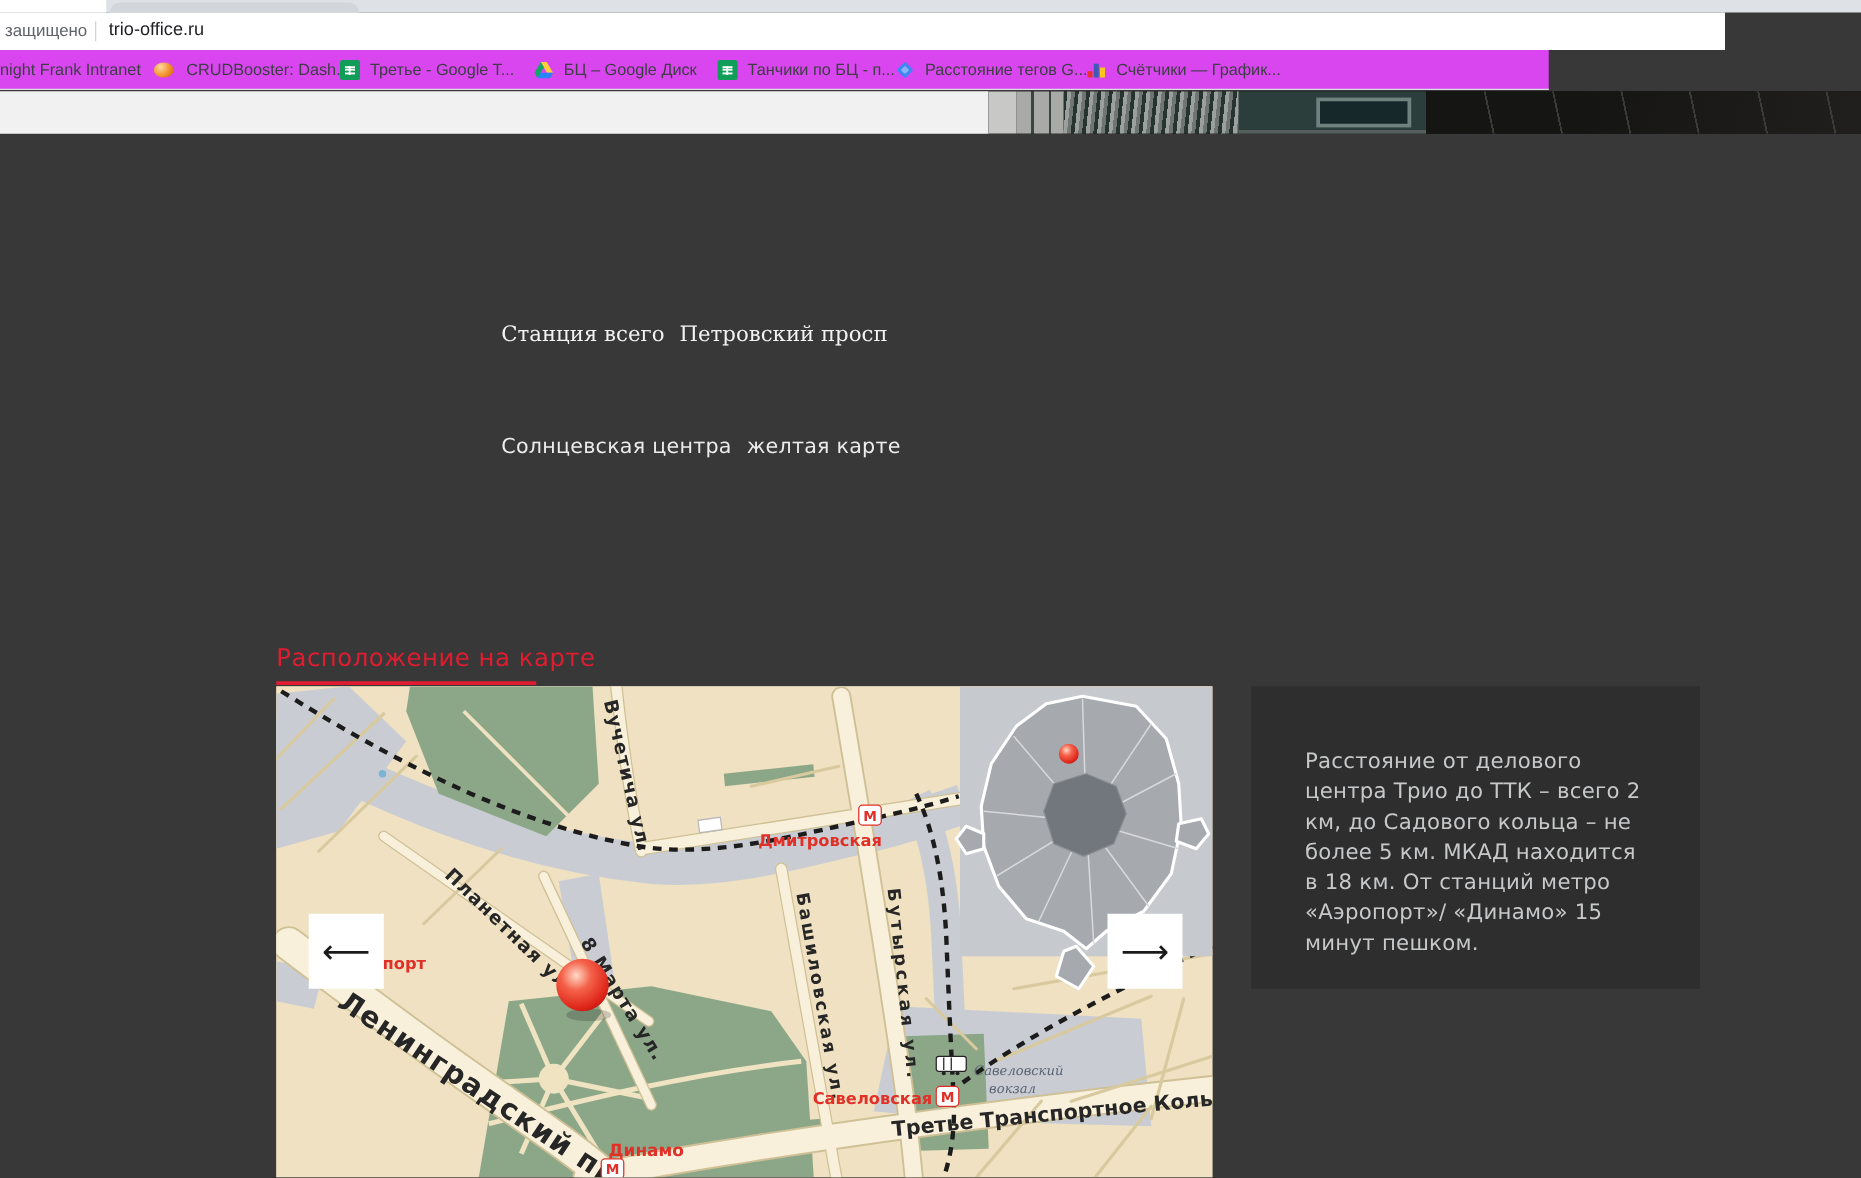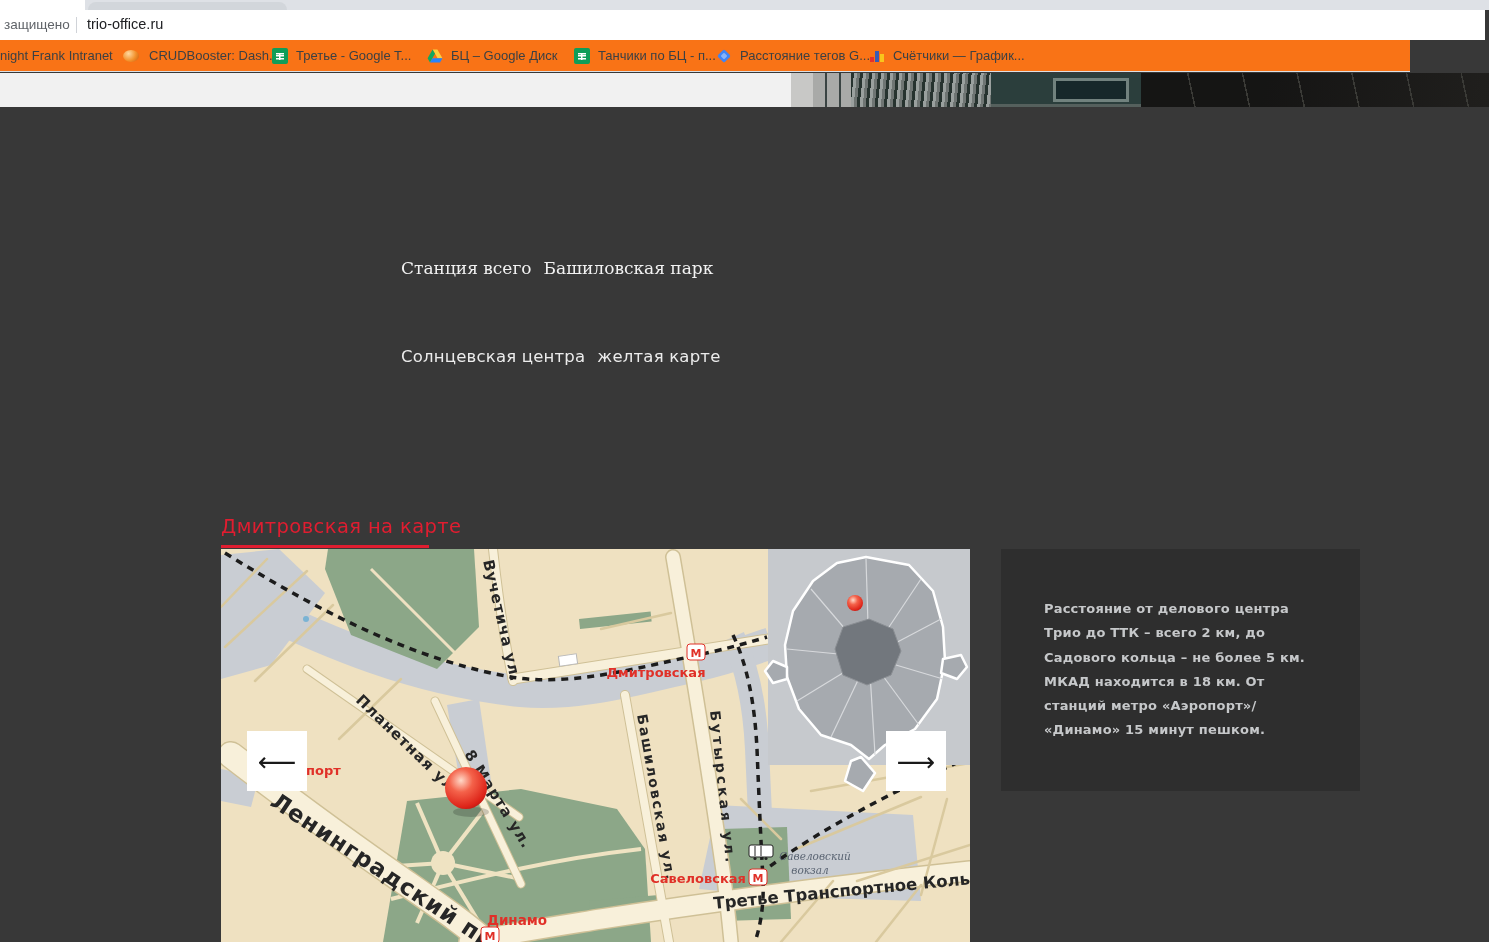--- a/index.html
+++ b/index.html
@@ -5,25 +5,25 @@
   * { margin:0; padding:0; box-sizing:border-box; }
   html,body { width:1489px; height:942px; overflow:hidden; }
   body { font-family:"Liberation Sans", sans-serif; background:#383838; }
   .abs { position:absolute; }
   #screen { position:relative; width:1489px; height:942px; background:#383838; }
 
   
   .tab-strip { left:0; top:0; width:1489px; height:10px; background:#dee1e6; }
   .tab-active-edge { left:0; top:0; width:85px; height:10px; background:#ffffff; }
   .tab-inactive { left:88px; top:2px; width:199px; height:8px; background:#d2d6db; border-radius:8px 8px 0 0; }
-  .address-bar { left:0; top:10px; width:1485px; height:30px; background:#ffffff; display:flex; align-items:center; }
+  .address-bar { left:0; top:10px; width:1380px; height:30px; background:#ffffff; display:flex; align-items:center; }
   .security-label { position:absolute; left:4px; top:7px; font-size:13.5px; color:#5f6368; }
   .omni-divider { position:absolute; left:76px; top:7px; width:1px; height:16px; background:#d0d3d8; }
   .url-text { position:absolute; left:87px; top:6px; font-size:14.5px; color:#202124;text-align:center; }
-  .bookmarks-bar { left:0; top:40px; width:1410px; height:32px; background:#f97316; border-bottom:1px solid #dcdfe3; }
+  .bookmarks-bar { left:0; top:40px; width:1239px; height:32px; background:#d946ef; border-bottom:1px solid #dcdfe3; }
   .bm { position:absolute; top:0; height:31px; display:flex; align-items:center; gap:8px; cursor:pointer; }
   .bm-label { font-size:13px; color:#3c4043; white-space:nowrap; }
   .fav { width:16px; height:16px; position:relative; flex:0 0 16px; }
   
   .fav.sheets { background:#0f9d58; border-radius:2px; }
   .fav.sheets::after { content:""; position:absolute; left:4px; top:5px; width:8px; height:7px;
      background:
        linear-gradient(#fff,#fff) 0 0/8px 1.5px no-repeat,
        linear-gradient(#fff,#fff) 0 2.7px/8px 1.5px no-repeat,
        linear-gradient(#fff,#fff) 0 5.4px/8px 1.5px no-repeat,
@@ -61,21 +61,21 @@
   .map-wrap { left:221px; top:549px; width:749px; height:393px; overflow:hidden; background:#efe1c1; }
   .map-wrap svg { position:absolute; left:0; top:0; }
 
   .nav-btn { position:absolute; width:60px; height:60px; background:#ffffff; display:flex; align-items:center;
       justify-content:center; font-family:"DejaVu Sans", sans-serif; font-size:27px; color:#1a1a1a; cursor:pointer; z-index:5; }
   .nav-prev { left:26px; top:182px; }
   .nav-next { left:665px; top:182px; }
 
   .info-panel { left:1001px; top:549px; width:359px; height:242px; background:#2e2e2e; }
   .info-text { position:absolute; left:43px; top:48px; width:280px; font-family:"DejaVu Sans", sans-serif;
-      font-weight:bold; font-size:13px; line-height:24.3px; color:#c6c8ca; letter-spacing:.2px; }
+      font-weight:normal; font-size:17px; line-height:24.3px; color:#c6c8ca; letter-spacing:.2px; }
 
   
   .st { font-family:"DejaVu Sans", sans-serif; font-weight:bold; fill:#262626; }
   .st-red { font-family:"DejaVu Sans", sans-serif; font-weight:bold; fill:#e03028; }
   .st-it { font-family:"DejaVu Serif", serif; font-style:italic; fill:#5a6472; }
   .metro-m { font-family:"DejaVu Sans", sans-serif; font-weight:bold; font-size:11px; fill:#e03028; text-anchor:middle; }
 </style>
 </head>
 <body>
 
@@ -144,27 +144,27 @@
     <div class="s1"></div>
       <div class="s2"></div>
       <div class="s3"></div>
     <div class="s4">
         <div class="s4-frame"></div>
       </div>
       <div class="s5"></div>
   </div>
 
   <div class="abs metro-line1">
-    <span>Станция всего</span><span class="val">Башиловская парк</span>
+    <span>Станция всего</span><span class="val">Петровский просп</span>
   </div>
   <div class="abs metro-line2">
     <span>Солнцевская центра</span><span class="val">желтая карте</span>
   </div>
 
-  <div class="abs section-heading">Дмитровская на карте</div>
+  <div class="abs section-heading">Расположение на карте</div>
   <div class="abs heading-underline"></div>
 
   <div class="abs map-wrap">
     <svg width="749" height="393" viewBox="0 0 749 393">
       <defs>
         <radialGradient id="ballGrad" cx="0.38" cy="0.32" r="0.8">
           <stop offset="0" stop-color="#ffd9c8"></stop>
           <stop offset="0.35" stop-color="#f4624a"></stop>
           <stop offset="0.8" stop-color="#dd2318"></stop>
           <stop offset="1" stop-color="#a81310"></stop>

